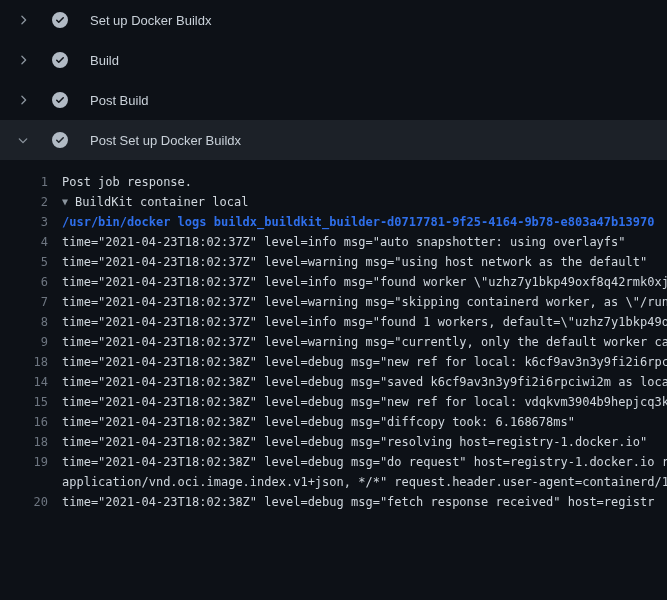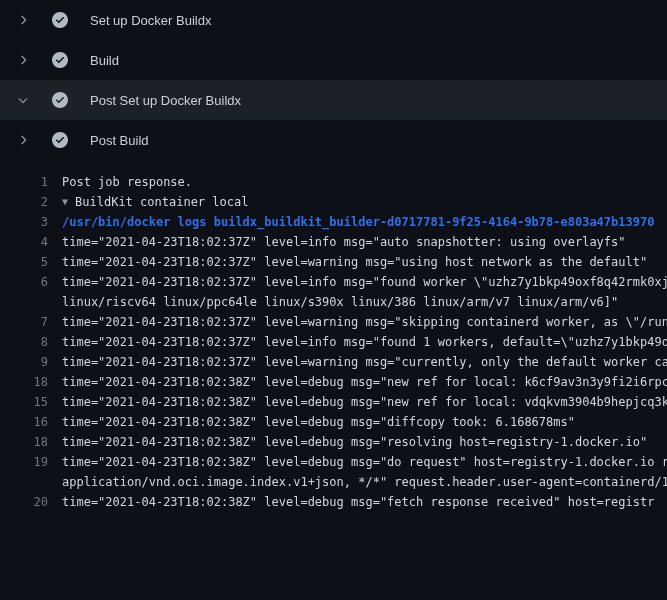--- a/index.html
+++ b/index.html
@@ -66,46 +66,46 @@
         </svg>
     </span>
     <span class="check">
       <svg viewBox="0 0 16 16">
           <path d="M8 16A8 8 0 1 1 8 0a8 8 0 0 1 0 16zm3.78-9.72a.75.75 0 0 0-1.06-1.06L6.75 9.19 5.28 7.72a.75.75 0 0 0-1.06 1.06l2 2a.75.75 0 0 0 1.06 0l4.5-4.5z"></path>
         </svg>
     </span>
     <span class="step-label">Build</span>
   </div>
 
+  <div class="step-header">
+    <span class="chev">
+      <svg viewBox="0 0 16 16">
+          <path d="M6.22 3.22a.75.75 0 0 1 1.06 0l4.25 4.25a.75.75 0 0 1 0 1.06l-4.25 4.25a.75.75 0 0 1-1.06-1.06L9.94 8 6.22 4.28a.75.75 0 0 1 0-1.06z"></path>
+        </svg>
+    </span>
+    <span class="check">
+      <svg viewBox="0 0 16 16">
+          <path d="M8 16A8 8 0 1 1 8 0a8 8 0 0 1 0 16zm3.78-9.72a.75.75 0 0 0-1.06-1.06L6.75 9.19 5.28 7.72a.75.75 0 0 0-1.06 1.06l2 2a.75.75 0 0 0 1.06 0l4.5-4.5z"></path>
+        </svg>
+    </span>
+    <span class="step-label">Post Build</span>
+  </div>
+
   <div class="step-header expanded">
     <span class="chev">
       <svg viewBox="0 0 16 16">
           <path d="M12.78 6.22a.75.75 0 0 1 0 1.06l-4.25 4.25a.75.75 0 0 1-1.06 0L3.22 7.28a.75.75 0 0 1 1.06-1.06L8 9.94l3.72-3.72a.75.75 0 0 1 1.06 0z"></path>
         </svg>
     </span>
     <span class="check">
       <svg viewBox="0 0 16 16">
           <path d="M8 16A8 8 0 1 1 8 0a8 8 0 0 1 0 16zm3.78-9.72a.75.75 0 0 0-1.06-1.06L6.75 9.19 5.28 7.72a.75.75 0 0 0-1.06 1.06l2 2a.75.75 0 0 0 1.06 0l4.5-4.5z"></path>
         </svg>
     </span>
     <span class="step-label">Post Set up Docker Buildx</span>
-  </div>
-
-  <div class="step-header">
-    <span class="chev">
-      <svg viewBox="0 0 16 16">
-          <path d="M6.22 3.22a.75.75 0 0 1 1.06 0l4.25 4.25a.75.75 0 0 1 0 1.06l-4.25 4.25a.75.75 0 0 1-1.06-1.06L9.94 8 6.22 4.28a.75.75 0 0 1 0-1.06z"></path>
-        </svg>
-    </span>
-    <span class="check">
-      <svg viewBox="0 0 16 16">
-          <path d="M8 16A8 8 0 1 1 8 0a8 8 0 0 1 0 16zm3.78-9.72a.75.75 0 0 0-1.06-1.06L6.75 9.19 5.28 7.72a.75.75 0 0 0-1.06 1.06l2 2a.75.75 0 0 0 1.06 0l4.5-4.5z"></path>
-        </svg>
-    </span>
-    <span class="step-label">Post Build</span>
   </div>
 
   <div class="log-area">
 
     <div class="log-row">
       <span class="num">1</span>
       <span class="text">Post job response.</span>
     </div>
 
     <div class="log-row group">
@@ -127,24 +127,20 @@
     <div class="log-row">
       <span class="num">5</span>
       <span class="text">time="2021-04-23T18:02:37Z" level=warning msg="using host network as the default"</span>
     </div>
 
     <div class="log-row">
       <span class="num">6</span>
       <span class="text">time="2021-04-23T18:02:37Z" level=info msg="found worker \"uzhz7y1bkp49oxf8q42rmk0xj</span>
     </div>
 
-    <div class="log-row">
-      <span class="num"></span>
-      <span class="text">linux/riscv64 linux/ppc64le linux/s390x linux/386 linux/arm/v7 linux/arm/v6]"</span>
-    </div>
 
     <div class="log-row">
       <span class="num">7</span>
       <span class="text">time="2021-04-23T18:02:37Z" level=warning msg="skipping containerd worker, as \"/run</span>
     </div>
 
     <div class="log-row">
       <span class="num">8</span>
       <span class="text">time="2021-04-23T18:02:37Z" level=info msg="found 1 workers, default=\"uzhz7y1bkp49o</span>
     </div>
@@ -155,20 +151,24 @@
     </div>
 
 
 
     <div class="log-row">
       <span class="num">18</span>
       <span class="text">time="2021-04-23T18:02:38Z" level=debug msg="new ref for local: k6cf9av3n3y9fi2i6rpc</span>
     </div>
 
 
+    <div class="log-row">
+      <span class="num">14</span>
+      <span class="text">time="2021-04-23T18:02:38Z" level=debug msg="saved k6cf9av3n3y9fi2i6rpciwi2m as loca</span>
+    </div>
 
     <div class="log-row">
       <span class="num">15</span>
       <span class="text">time="2021-04-23T18:02:38Z" level=debug msg="new ref for local: vdqkvm3904b9hepjcq3k</span>
     </div>
 
     <div class="log-row">
       <span class="num">16</span>
       <span class="text">time="2021-04-23T18:02:38Z" level=debug msg="diffcopy took: 6.168678ms"</span>
     </div>

